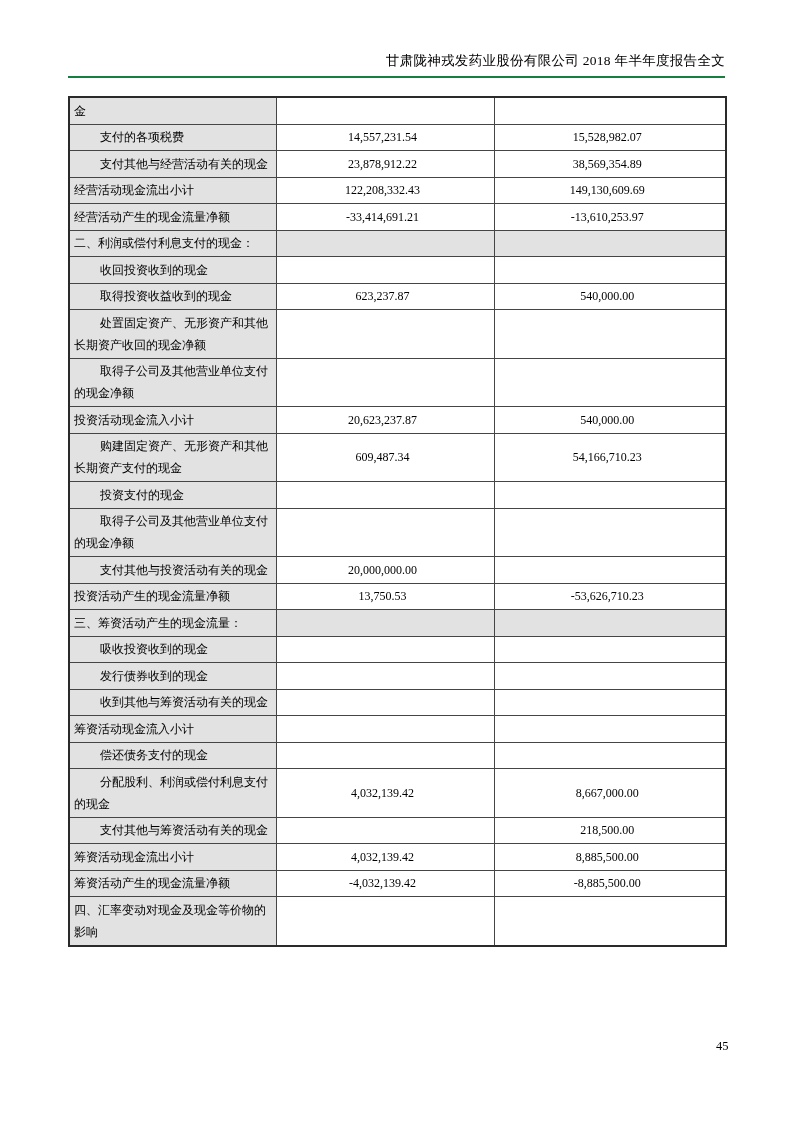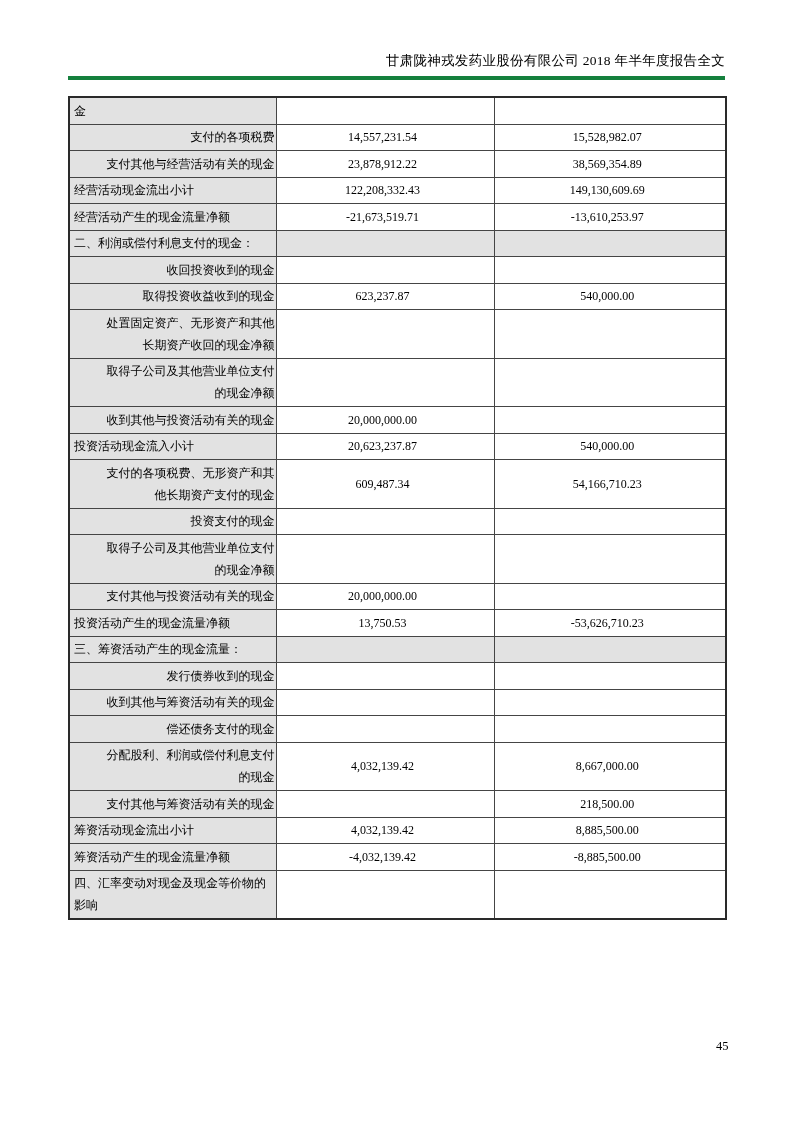--- a/index.html
+++ b/index.html
@@ -18,21 +18,21 @@
   }
   .report-header {
     position: absolute;
     left: 68px;
     top: 52px;
     width: 657px;
     text-align: right;
     font-size: 13.5px;
     line-height: 17px;
     padding-bottom: 7px;
-    border-bottom: 4px solid #15803d;
+    border-bottom: 2px solid #15803d;
     letter-spacing: 0.3px;
   }
   table.cash-flow {
     position: absolute;
     left: 68px;
     top: 96px;
     width: 657px;
     border-collapse: collapse;
     table-layout: fixed;
     border: 2px solid #2a2a2a;
@@ -46,21 +46,20 @@
     vertical-align: middle;
     word-break: break-all;
   }
   td.label {
     background: #e2e2e2;
     padding-left: 4px;
     padding-right: 1px;
   }
   td.label.indent {
     text-indent: 26px;
-    text-align: right;
   }
   td.num {
     text-align: center;
     padding-right: 6px;
     font-size: 12.5px;
     background: #ffffff;
   }
   tr.section td.num {
     background: #e2e2e2;
   }
@@ -100,21 +99,21 @@
           <td class="num">23,878,912.22</td>
           <td class="num">38,569,354.89</td>
         </tr>
         <tr>
           <td class="label">经营活动现金流出小计</td>
           <td class="num">122,208,332.43</td>
           <td class="num">149,130,609.69</td>
         </tr>
         <tr>
           <td class="label">经营活动产生的现金流量净额</td>
-          <td class="num">-21,673,519.71</td>
+          <td class="num">-33,414,691.21</td>
           <td class="num">-13,610,253.97</td>
         </tr>
         <tr class="section">
           <td class="label">二、利润或偿付利息支付的现金：</td>
           <td class="num"></td>
           <td class="num"></td>
         </tr>
         <tr>
           <td class="label indent">收回投资收到的现金</td>
           <td class="num"></td>
@@ -129,31 +128,26 @@
           <td class="label indent">处置固定资产、无形资产和其他长期资产收回的现金净额</td>
           <td class="num"></td>
           <td class="num"></td>
         </tr>
         <tr>
           <td class="label indent">取得子公司及其他营业单位支付的现金净额</td>
           <td class="num"></td>
           <td class="num"></td>
         </tr>
         <tr>
-          <td class="label indent">收到其他与投资活动有关的现金</td>
-          <td class="num">20,000,000.00</td>
-          <td class="num"></td>
-        </tr>
-        <tr>
           <td class="label">投资活动现金流入小计</td>
           <td class="num">20,623,237.87</td>
           <td class="num">540,000.00</td>
         </tr>
         <tr>
-          <td class="label indent">支付的各项税费、无形资产和其他长期资产支付的现金</td>
+          <td class="label indent">购建固定资产、无形资产和其他长期资产支付的现金</td>
           <td class="num">609,487.34</td>
           <td class="num">54,166,710.23</td>
         </tr>
         <tr>
           <td class="label indent">投资支付的现金</td>
           <td class="num"></td>
           <td class="num"></td>
         </tr>
         <tr>
           <td class="label indent">取得子公司及其他营业单位支付的现金净额</td>
@@ -169,26 +163,36 @@
           <td class="label">投资活动产生的现金流量净额</td>
           <td class="num">13,750.53</td>
           <td class="num">-53,626,710.23</td>
         </tr>
         <tr class="section">
           <td class="label">三、筹资活动产生的现金流量：</td>
           <td class="num"></td>
           <td class="num"></td>
         </tr>
         <tr>
+          <td class="label indent">吸收投资收到的现金</td>
+          <td class="num"></td>
+          <td class="num"></td>
+        </tr>
+        <tr>
           <td class="label indent">发行债券收到的现金</td>
           <td class="num"></td>
           <td class="num"></td>
         </tr>
         <tr>
           <td class="label indent">收到其他与筹资活动有关的现金</td>
+          <td class="num"></td>
+          <td class="num"></td>
+        </tr>
+        <tr>
+          <td class="label">筹资活动现金流入小计</td>
           <td class="num"></td>
           <td class="num"></td>
         </tr>
         <tr>
           <td class="label indent">偿还债务支付的现金</td>
           <td class="num"></td>
           <td class="num"></td>
         </tr>
         <tr>
           <td class="label indent">分配股利、利润或偿付利息支付的现金</td>

